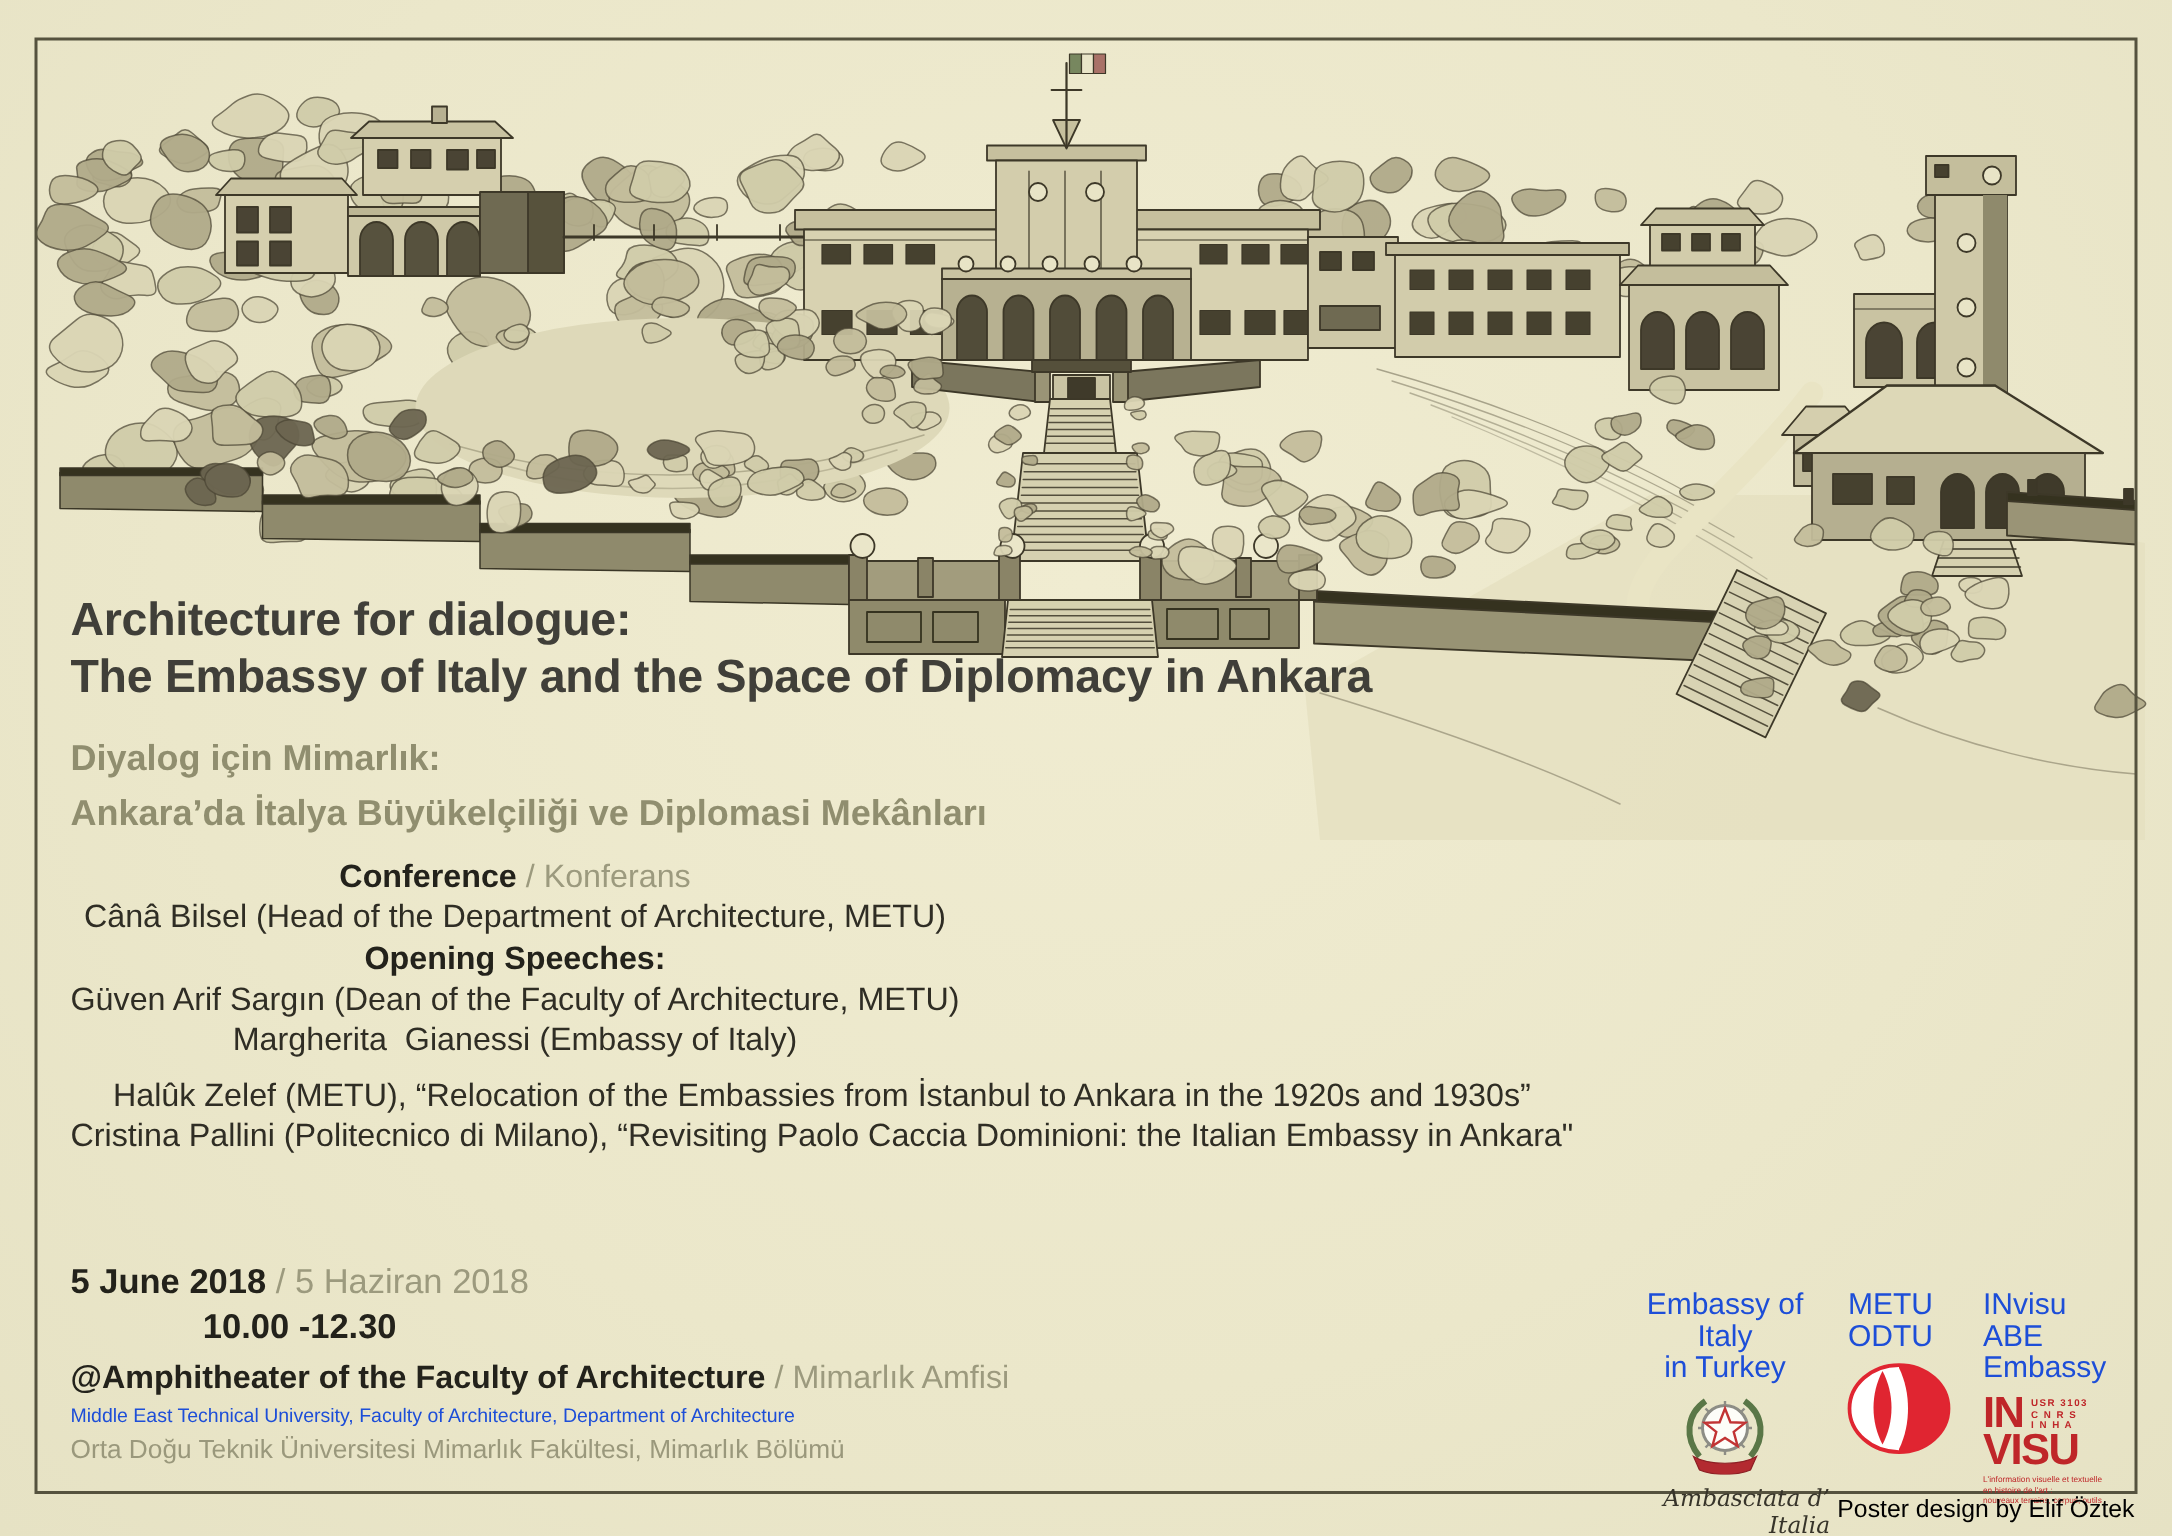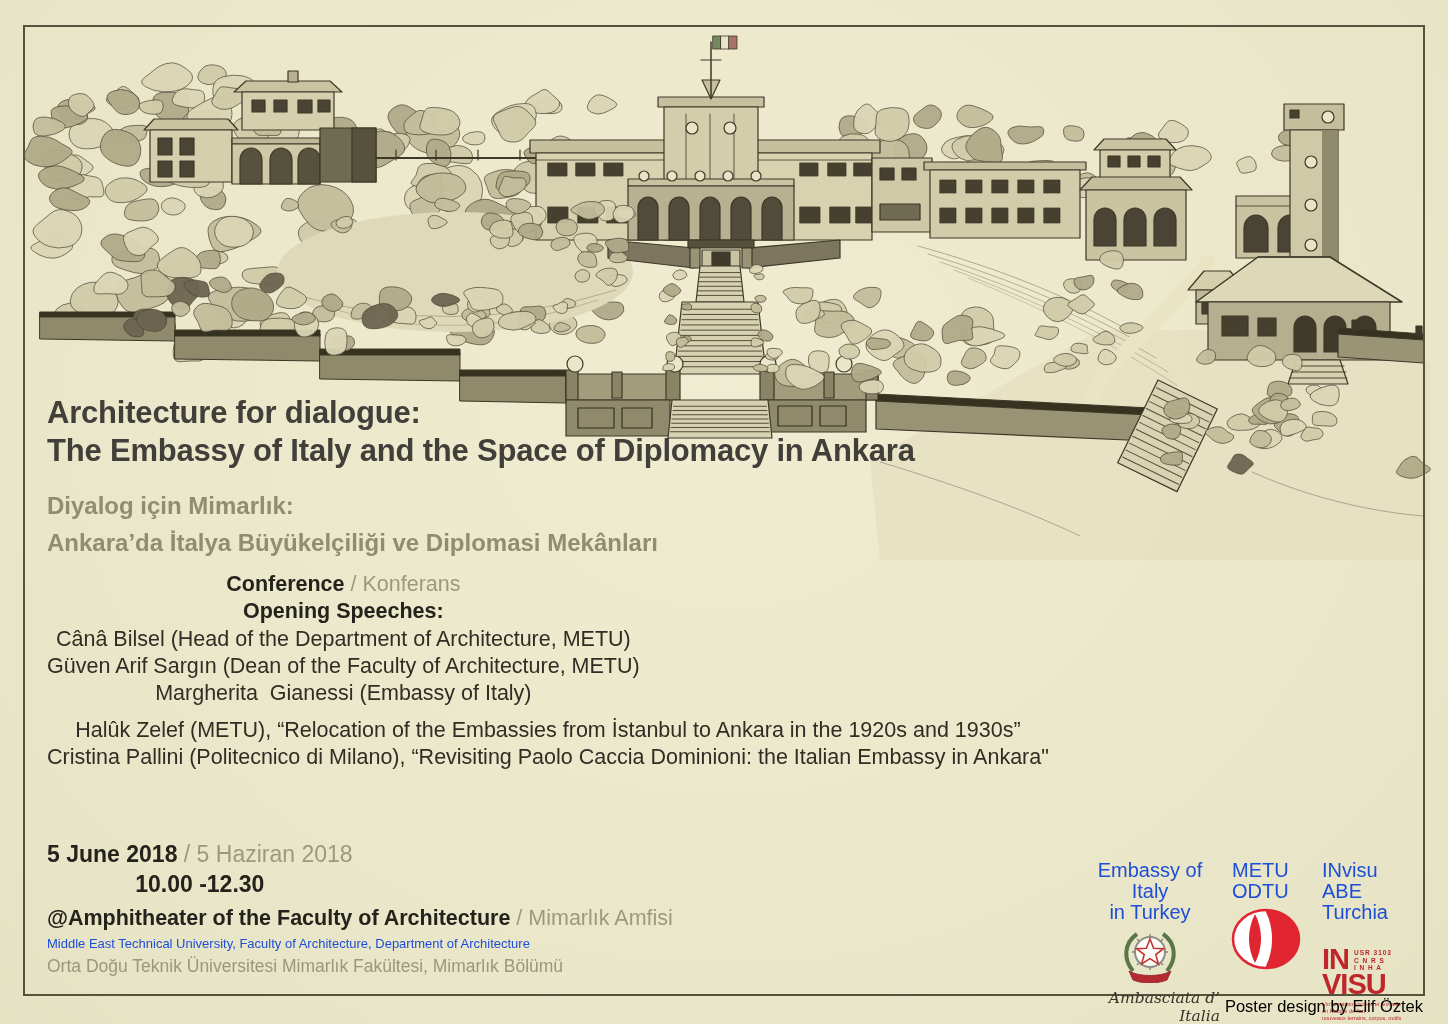--- a/index.html
+++ b/index.html
@@ -32,21 +32,21 @@
   #blk-venue .v2{font-size:13px;line-height:23px;color:#1d4ed8;}
   #blk-venue .v3{font-size:17.5px;line-height:23px;color:#9a987c;}
   
   #logo-italy{left:1080px;top:860px;width:140px;text-align:center;}
   #logo-metu{left:1232px;top:860px;width:90px;}
   #logo-invisu{left:1322px;top:860px;width:110px;}
   .logo-h{font-size:20px;line-height:21px;color:#1d4ed8;}
   .emblem-wrap{margin-top:6px;}
   .script{font-family:"DejaVu Serif", serif;font-style:italic;font-size:15.5px;line-height:18px;color:#37342a;margin-top:2px;text-align:right;}
   .metu-logo-wrap{margin-top:5px;margin-left:-2px;}
-  .inv-block{margin-top:24px;}
+  .inv-block{margin-top:7px;}
   .inv-row{display:flex;align-items:flex-start;}
   .inv-big{font-size:29px;line-height:25px;font-weight:bold;color:#bf2629;letter-spacing:-1px;}
   .inv-small{margin-left:5px;margin-top:2px;font-size:6.5px;line-height:7.5px;font-weight:bold;color:#bf2629;letter-spacing:1px;}
   .inv-tag{margin-top:4px;font-size:5.5px;line-height:6.8px;color:#bf2629;}
   #credit{right:25px;top:997px;font-size:16.5px;color:#000000;}
 </style>
 </head>
 <body>
 
 <svg id="art" width="1448" height="580" viewBox="0 0 1448 580">
@@ -628,22 +628,22 @@
   <div>The Embassy of Italy and the Space of Diplomacy in Ankara</div>
 </div>
 
 <div class="txt h-tr">
   <div>Diyalog için Mimarlık:</div>
   <div>Ankara’da İtalya Büyükelçiliği ve Diplomasi Mekânları</div>
 </div>
 
 <div class="txt block" id="blk-conf">
   <div class="line pre"><span class="b">Conference</span><span class="g"> / Konferans</span></div>
+  <div class="line pre">Cânâ Bilsel (Head of the Department of Architecture, METU)</div>
   <div class="line b">Opening Speeches:</div>
-  <div class="line pre">Cânâ Bilsel (Head of the Department of Architecture, METU)</div>
   <div class="line pre">Güven Arif Sargın (Dean of the Faculty of Architecture, METU)</div>
   <div class="line pre">Margherita  Gianessi (Embassy of Italy)</div>
 </div>
 
 <div class="txt block" id="blk-mod">
   <div class="line">Halûk Zelef (METU), “Relocation of the Embassies from İstanbul to Ankara in the 1920s and 1930s”</div>
   <div class="line">Cristina Pallini (Politecnico di Milano), “Revisiting Paolo Caccia Dominioni: the Italian Embassy in Ankara"</div>
 </div>
 
 <div class="txt block" id="blk-date">
@@ -691,21 +691,21 @@
       <ellipse cx="36" cy="32" rx="33" ry="29" fill="#ffffff" stroke="#e02531" stroke-width="2.5"></ellipse>
       <path d="M36,3 a33,29 0 0 1 0,58 z" fill="#e02531"></path>
       <path d="M36,5 C28,21 28,43 36,59 C44,43 44,21 36,5 Z" fill="#ffffff"></path>
       <path d="M25,7 C17,22 17,41 25,56 C33,41 33,22 25,7 Z" fill="#e02531"></path>
     </svg>
   </div>
 </div>
 
 <div class="txt" id="logo-invisu">
   <div class="logo-h">INvisu</div>
-  <div class="logo-h">ABE Turchia</div>
+  <div class="logo-h">ABE Embassy</div>
   <div class="inv-block">
     <div class="inv-row">
       <span class="inv-big">IN</span>
       <span class="inv-small">
         <div>USR 3103</div>
         <div>C N R S</div>
         <div>I N H A</div>
       </span>
     </div>
     <div class="inv-big">VISU</div>

